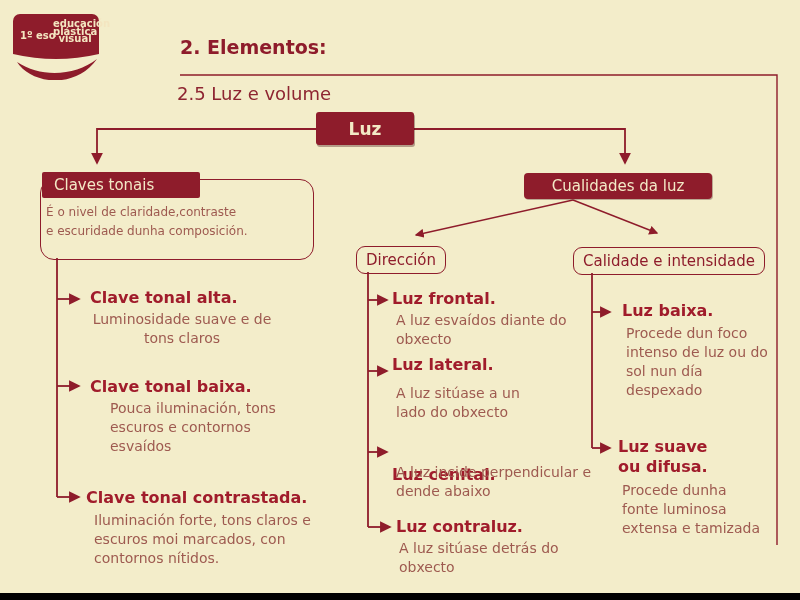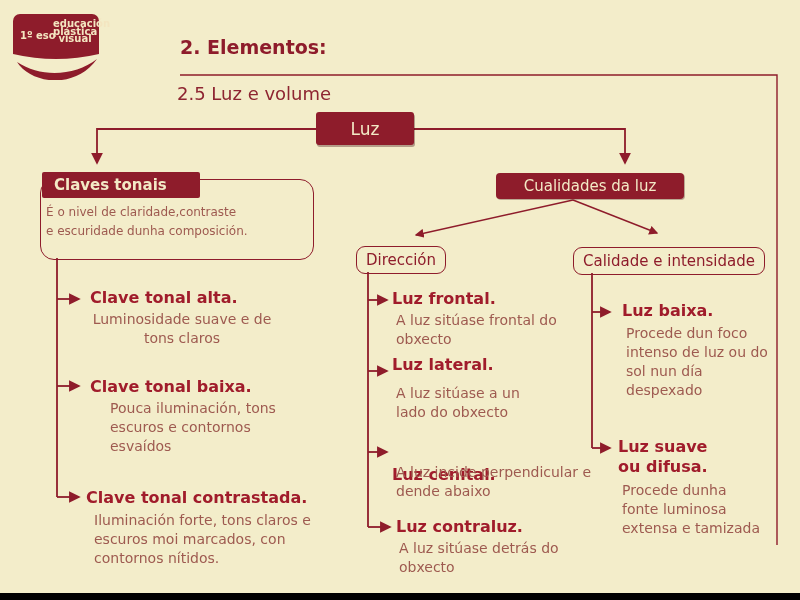--- a/index.html
+++ b/index.html
@@ -12,29 +12,29 @@
   #wires{position:absolute;left:0;top:0;width:800px;height:600px;z-index:1;}
   
   #logo{left:13px;top:14px;width:86px;height:66px;z-index:2;}
   #logo .grade{position:absolute;left:7px;top:16px;color:#f3e5c0;font-size:10px;font-weight:bold;}
   #logo .subj{position:absolute;left:40px;top:6px;width:44px;color:#f3e5c0;font-size:10px;line-height:7.5px;text-align:center;font-weight:bold;}
   
   #title{left:180px;top:36px;font-size:19px;font-weight:bold;color:#8e1c2b;z-index:2;}
   #subtitle{left:177px;top:83px;font-size:18px;color:#8e2531;z-index:2;}
   
   #root-box{left:316px;top:112px;width:98px;height:33px;background:#8e1c2b;border-radius:3px;
-    color:#f3e9c6;font-size:17px;font-weight:normal;display:flex;align-items:center;justify-content:center;
+    color:#f3e9c6;font-size:17px;font-weight:bold;display:flex;align-items:center;justify-content:center;
     z-index:3;box-shadow:1px 2px 0 rgba(60,10,15,.35);}
   
   #claves-panel{left:40px;top:179px;width:272px;height:79px;border:1px solid #8e1c2b;border-radius:14px;z-index:2;}
   #claves-header{left:42px;top:172px;width:158px;height:26px;background:#8e1c2b;border-radius:2px;
-    color:#f3e9c6;font-size:15px;display:flex;align-items:center;padding-left:12px;box-sizing:border-box;z-index:3;font-weight:bold;}
+    color:#f3e9c6;font-size:15px;display:flex;align-items:center;padding-left:12px;box-sizing:border-box;z-index:3;}
   #claves-def{left:46px;top:203px;width:266px;font-size:12px;color:#9e5a50;line-height:19px;white-space:pre-line;z-index:3;}
   
-  #cualidades-header{left:496px;top:173px;width:188px;height:26px;background:#8e1c2b;border-radius:4px;
+  #cualidades-header{left:524px;top:173px;width:188px;height:26px;background:#8e1c2b;border-radius:4px;
     color:#f3e9c6;font-size:15px;display:flex;align-items:center;justify-content:center;z-index:3;
     box-shadow:1px 1px 0 rgba(60,10,15,.3);}
   .sub-box{border:1px solid #8e1c2b;border-radius:9px;color:#8e1c2b;font-size:15px;
     display:flex;align-items:center;justify-content:center;z-index:3;background:transparent;}
   #direccion-box{left:356px;top:246px;width:88px;height:26px;}
   #calidade-box{left:573px;top:247px;width:190px;height:26px;}
   
   .item-title{font-size:16px;font-weight:bold;color:#a01c2b;white-space:pre-line;line-height:20px;z-index:2;}
   .item-desc{font-size:14px;color:#9e5a50;line-height:19px;white-space:pre-line;z-index:2;}
   .center{text-align:center;}
@@ -113,21 +113,21 @@
   <div class="abs item-title" style="left:86px;top:488px;">Clave tonal contrastada.</div>
   <div class="abs item-desc" style="left:94px;top:511px;">Iluminación forte, tons claros e
 escuros moi marcados, con
 contornos nítidos.</div>
 
   <div id="cualidades-header" class="abs">Cualidades da luz</div>
   <div id="direccion-box" class="abs sub-box">Dirección</div>
   <div id="calidade-box" class="abs sub-box">Calidade e intensidade</div>
 
   <div class="abs item-title" style="left:392px;top:289px;">Luz frontal.</div>
-  <div class="abs item-desc" style="left:396px;top:311px;">A luz sitúase frontal do
+  <div class="abs item-desc" style="left:396px;top:311px;">A luz esvaídos diante do
 obxecto</div>
 
   <div class="abs item-title" style="left:392px;top:355px;">Luz lateral.</div>
   <div class="abs item-desc" style="left:396px;top:384px;">A luz sitúase a un
 lado do obxecto</div>
 
   <div class="abs item-title" style="left:392px;top:465px;">Luz cenital.</div>
   <div class="abs item-desc" style="left:396px;top:463px;">A luz incide perpendicular e
 dende abaixo</div>
 

